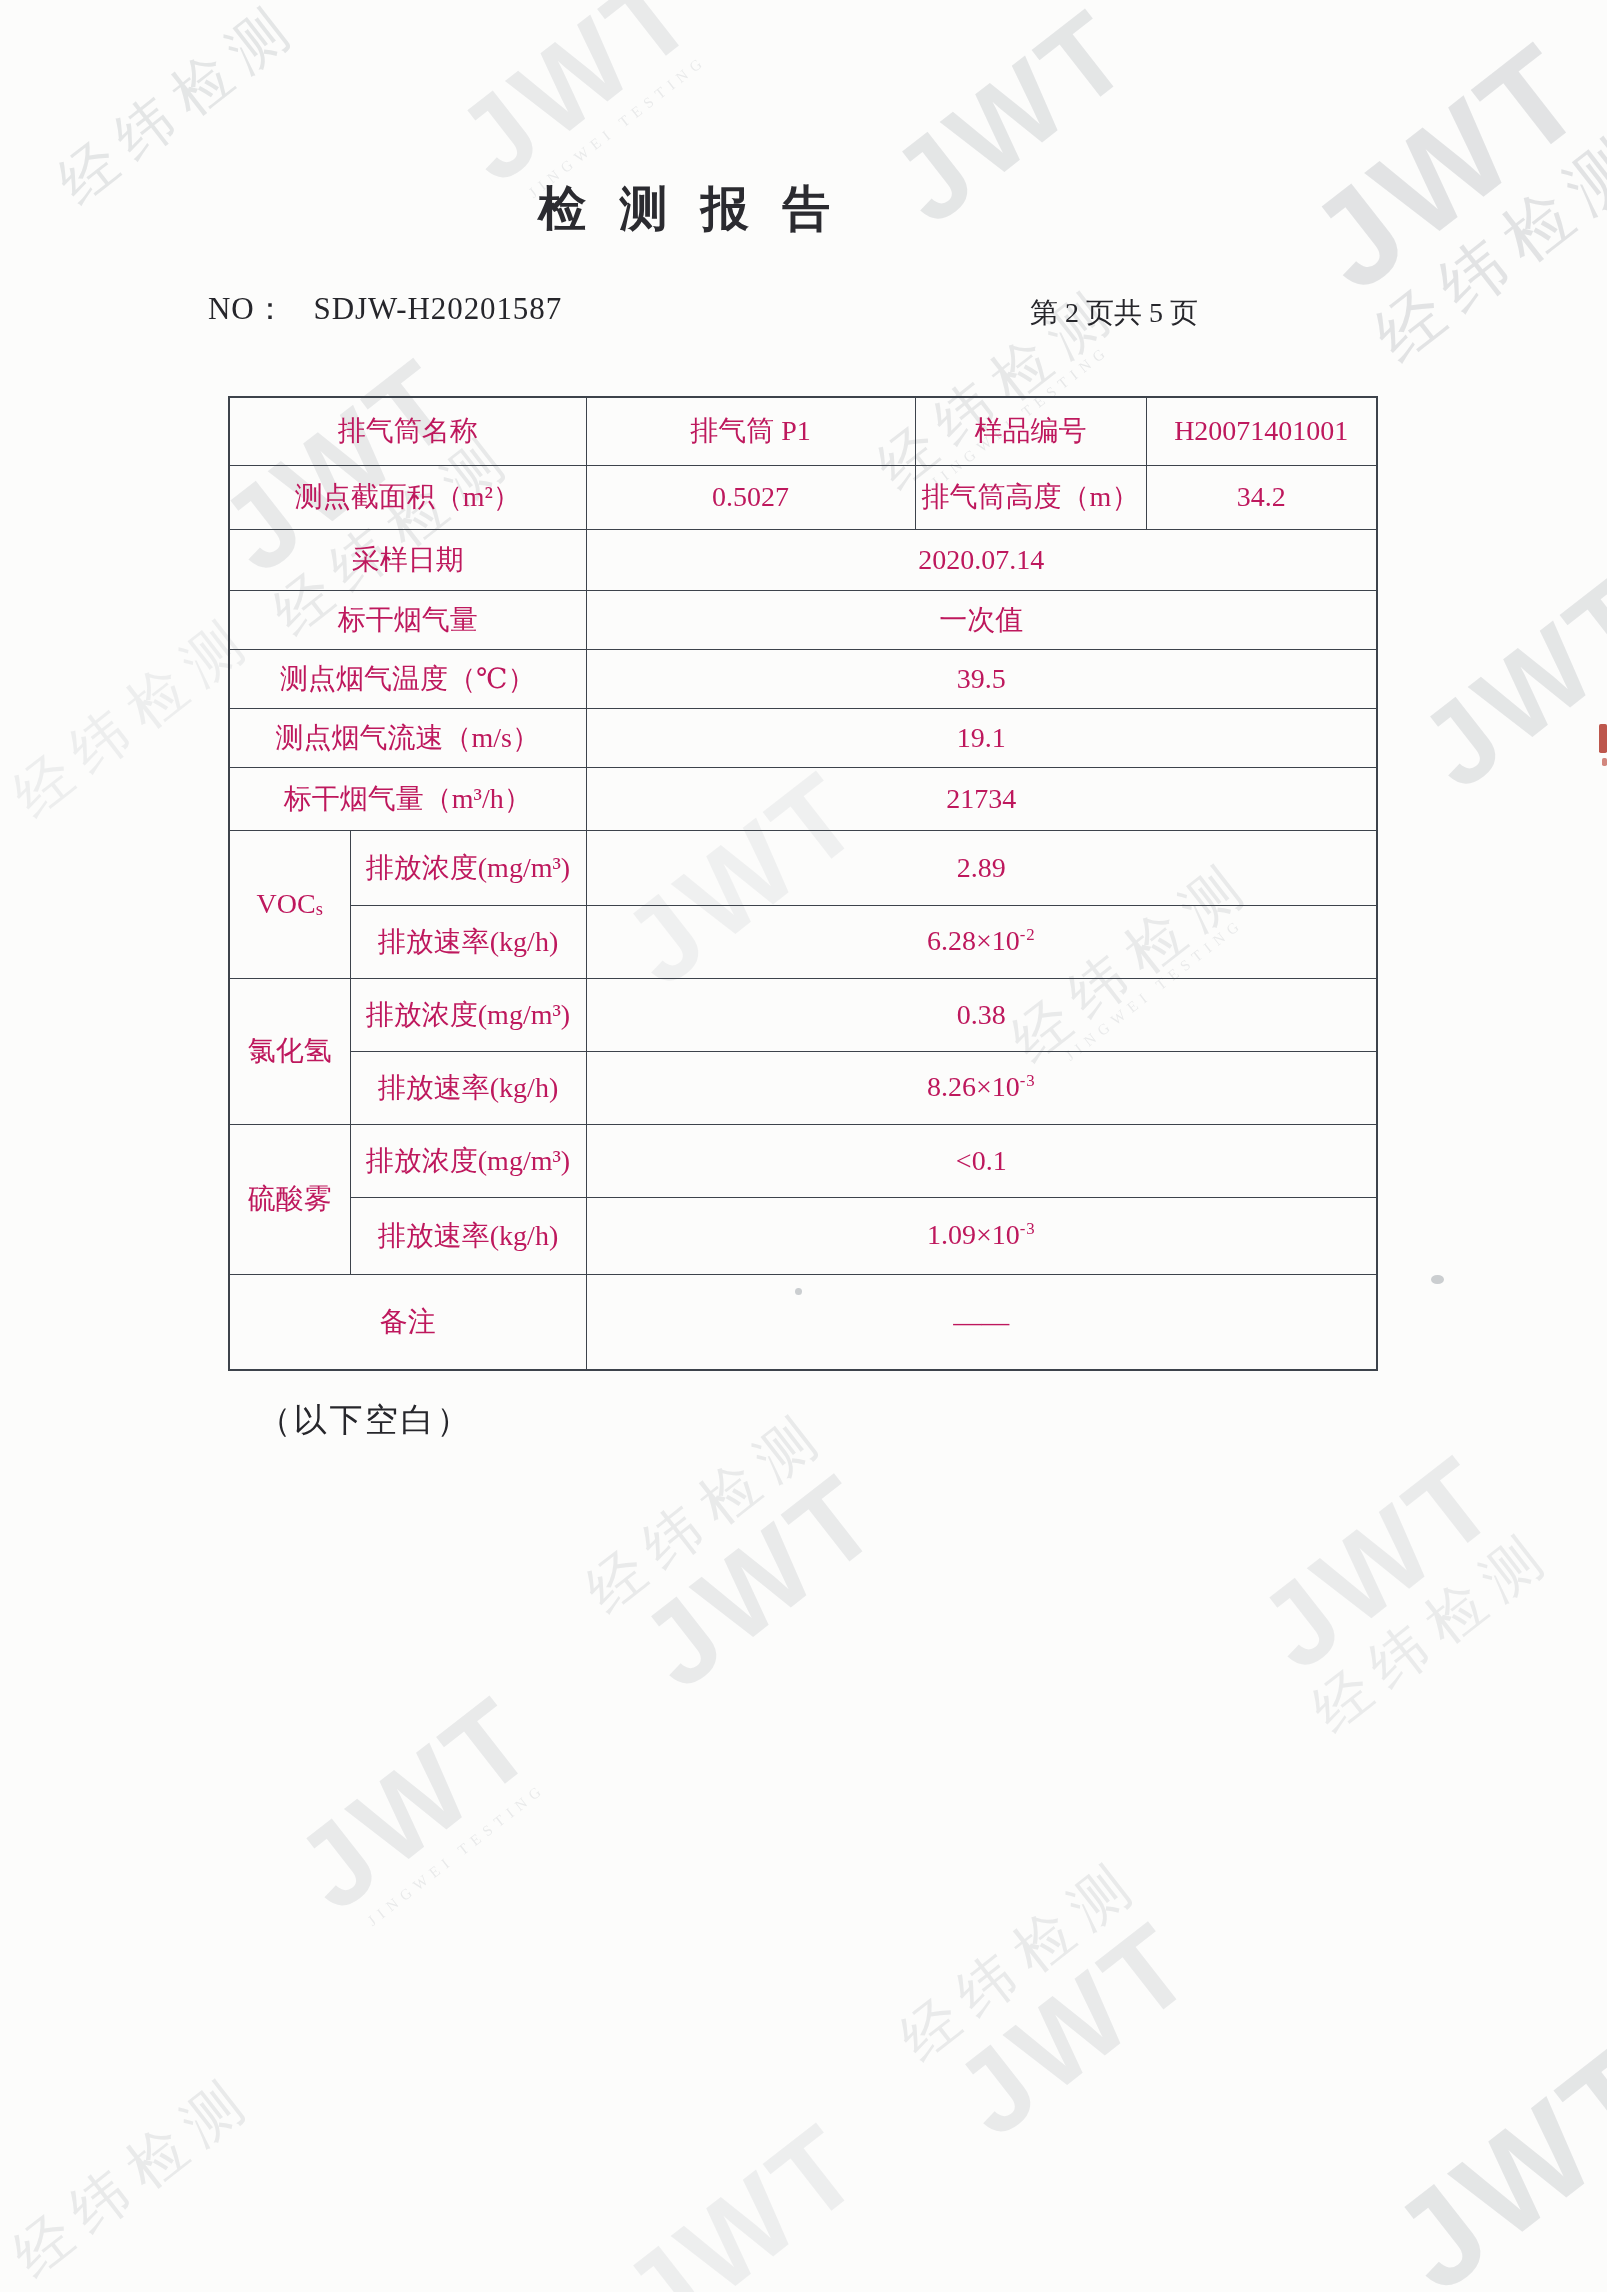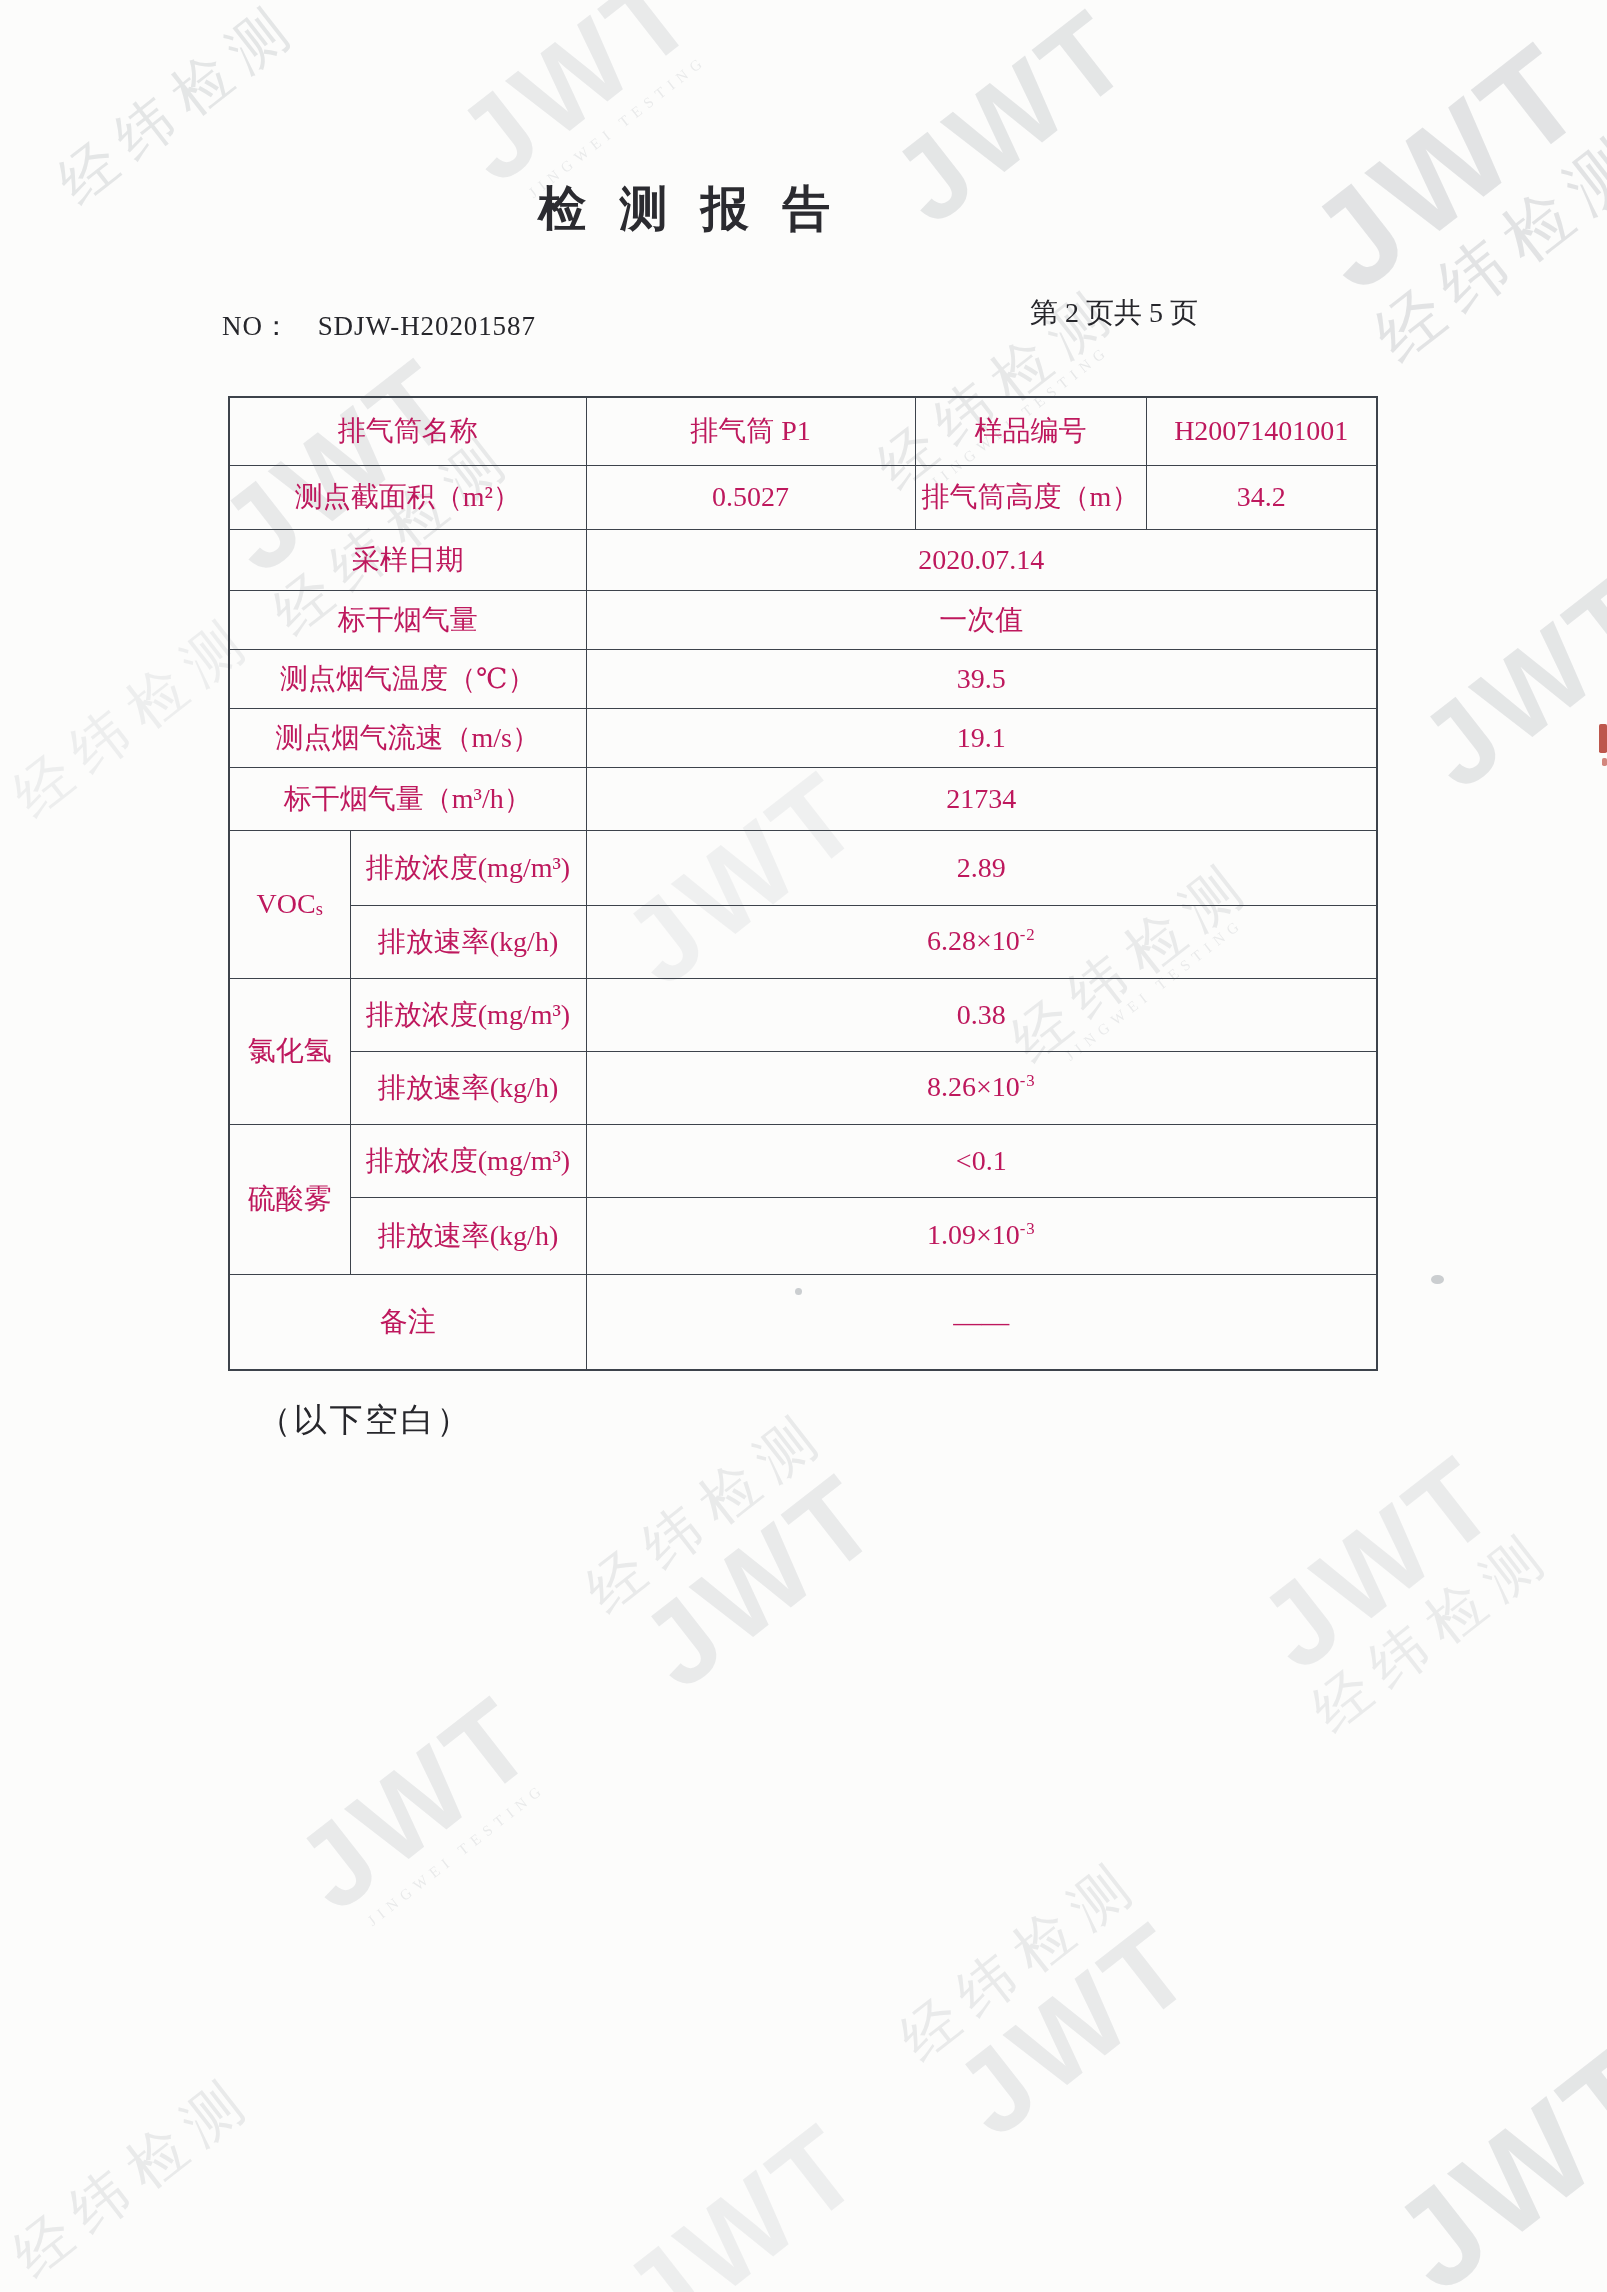--- a/index.html
+++ b/index.html
@@ -22,21 +22,21 @@
   .wm .cn{display:block;font-size:57px;letter-spacing:14.3px;}
   .wm .en{display:block;font-size:15px;letter-spacing:6.3px;}
   .wm.lg .jwt{font-size:134px;}
   .wm.lg .cn{font-size:66px;}
 
   
   .title{
     position:absolute;top:177px;left:-9px;width:1397px;text-align:center;
     font-size:48px;font-weight:bold;letter-spacing:10.7px;color:#2b2b30;
   }
-  .no-line{position:absolute;top:288px;left:222px;font-size:27px;letter-spacing:0.9px;margin-top:20px;}
+  .no-line{position:absolute;top:288px;left:208px;font-size:31px;letter-spacing:0.9px;}
   .no-line .no-value{margin-left:27px;}
   .page-info{position:absolute;top:294px;left:1030px;font-size:28px;display:flex;}
   .subtitle{
     position:absolute;top:337px;left:0;width:1540px;text-align:center;
     font-size:37px;font-weight:600;letter-spacing:2.7px;color:#2b2b30;
   }
 
   
   table.report-table{
     position:absolute;left:228px;top:396px;width:1147px;

